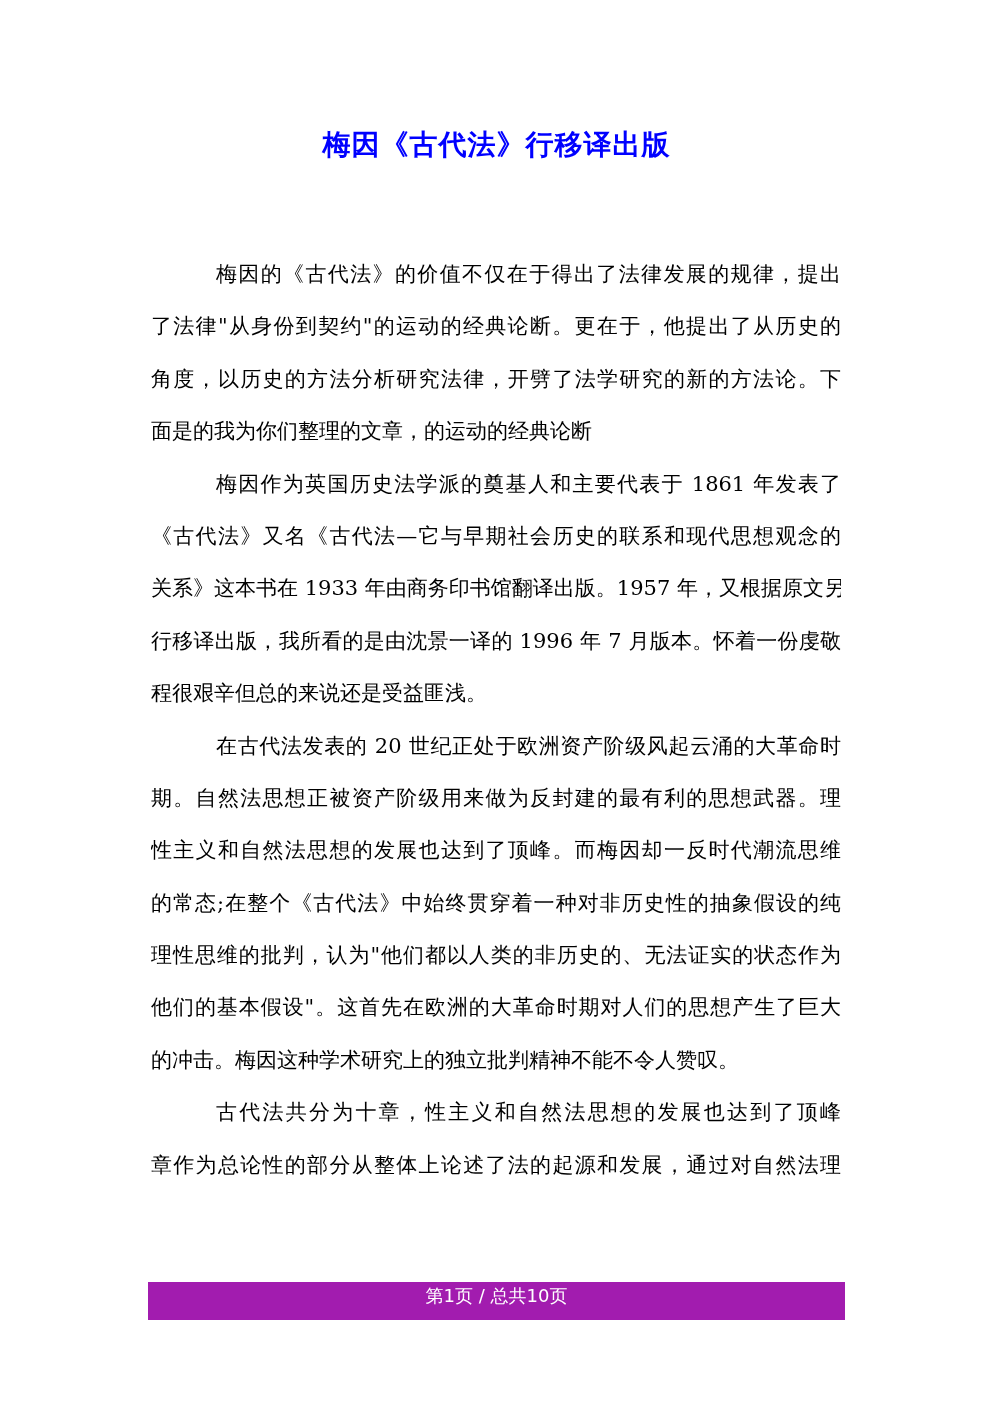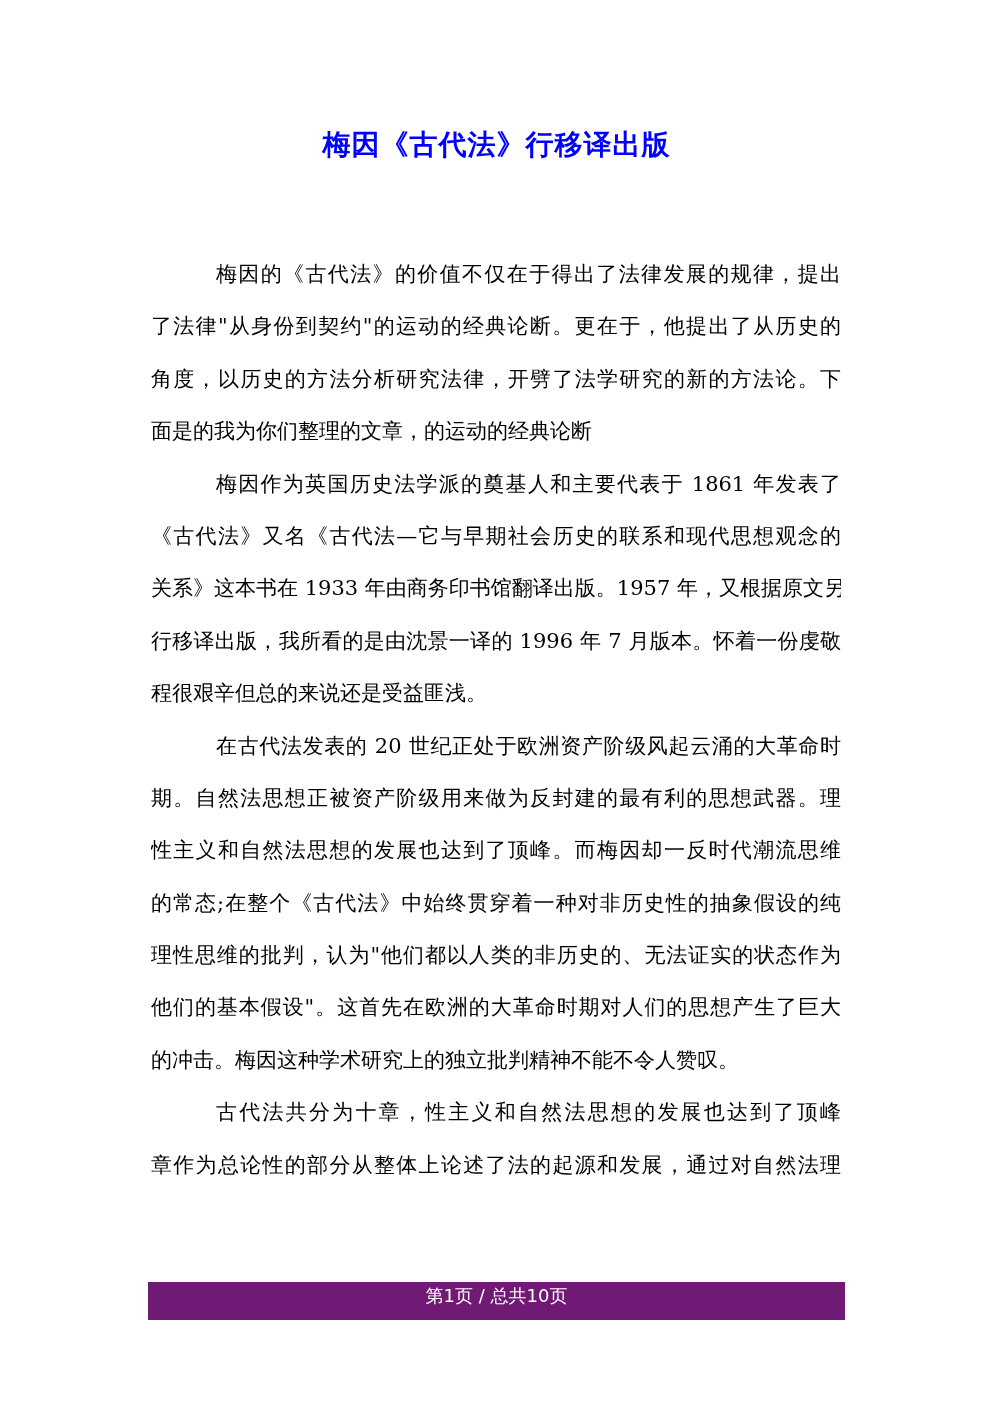--- a/index.html
+++ b/index.html
@@ -7,21 +7,21 @@
          font-family: "DejaVu Serif", "Liberation Serif", serif; color: #000; }
   .title { position: absolute; top: 126px; left: 0; width: 993px; text-align: center;
            font-family: "DejaVu Sans", "Liberation Sans", sans-serif; font-weight: bold;
            font-size: 28px; color: #0000ff; letter-spacing: 1px; }
   .body { position: absolute; top: 218px; left: 151px; width: 690px; margin-top: 36px; }
   .line { height: 52.4px; line-height: 40px; font-size: 21px; white-space: nowrap;
           text-align: justify; text-align-last: justify; overflow: hidden; }
   .line.last { text-align-last: left; }
   .line.indent { padding-left: 65px; box-sizing: border-box; }
   .footer { position: absolute; top: 1282px; left: 148px; width: 697px; height: 38px;
-            background: #701a75; color: #fff; text-align: center;
+            background: #a21caf; color: #fff; text-align: center;
             font-family: "DejaVu Sans", "Liberation Sans", sans-serif; font-size: 18px; line-height: 28px; }
 </style>
 </head>
 <body>
 
 <div class="title">梅因《古代法》行移译出版</div>
 
 <div class="body" id="body">
     <div class="line indent">梅因的《古代法》的价值不仅在于得出了法律发展的规律，提出</div>
     <div class="line">了法律"从身份到契约"的运动的经典论断。更在于，他提出了从历史的</div>

